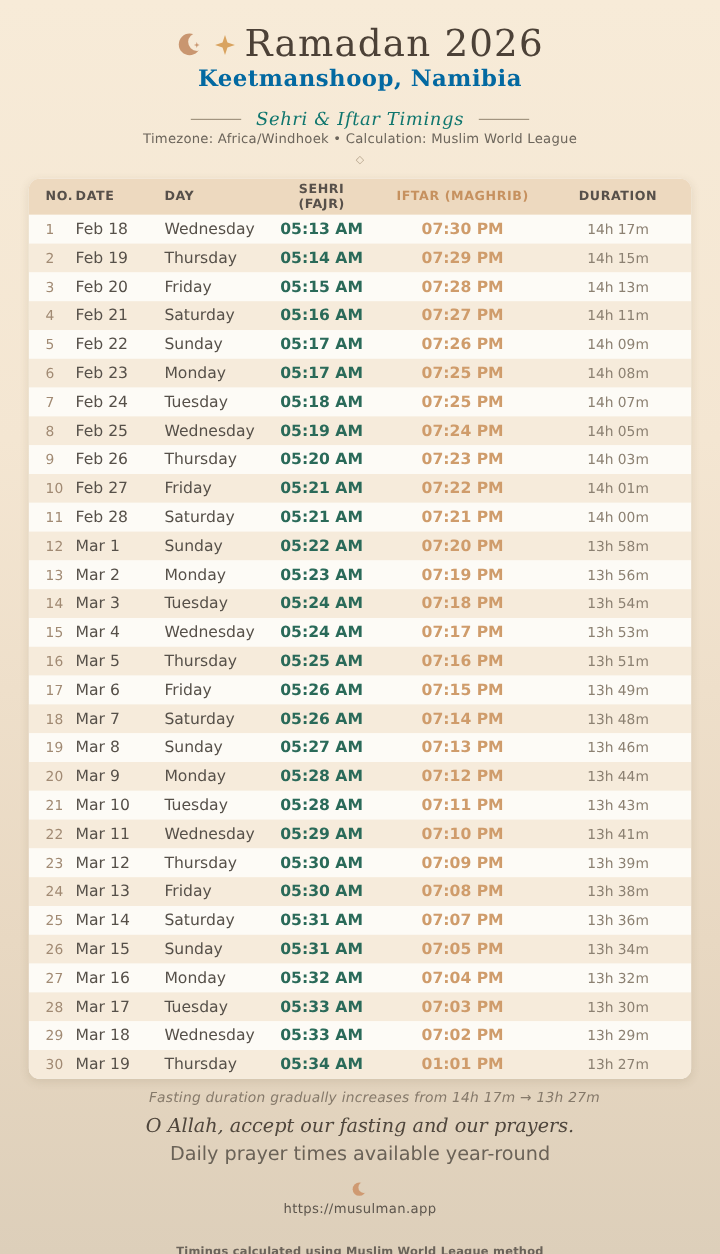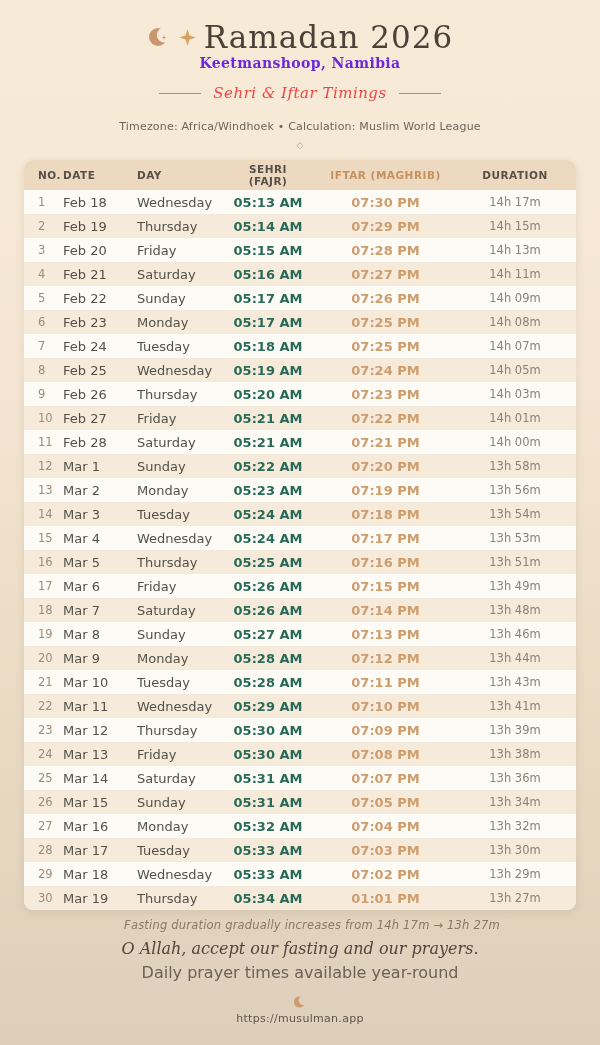--- a/index.html
+++ b/index.html
@@ -12,29 +12,29 @@
   
   header{text-align:center;padding-top:20px;}
   .title-row{display:flex;align-items:center;justify-content:center;gap:7px;}
   .title-row h1{
     font-family:"DejaVu Serif","Liberation Serif",serif;
     font-size:31px;font-weight:400;color:#4c4137;margin:0;letter-spacing:1px;line-height:34px;
   }
   .icon-moon svg,.icon-star svg{display:block;}
   .location{
     font-family:"DejaVu Serif","Liberation Serif",serif;
-    font-size:14px;font-weight:700;color:#6d28d9;margin:1px 0 0 0;letter-spacing:.4px;
+    font-size:19px;font-weight:700;color:#0369a1;margin:1px 0 0 0;letter-spacing:.4px;
   }
   .section-row{display:flex;align-items:center;justify-content:center;gap:12px;margin-top:13px;}
   .section-row .line{width:42px;height:1px;background:#a2947f;}
   .section-title{
     font-family:"DejaVu Serif","Liberation Serif",serif;
-    font-style:italic;font-size:15px;color:#ef4444;letter-spacing:.5px;
-  }
-  .meta{font-size:11px;color:#6c655b;margin-top:18px;letter-spacing:.2px;}
+    font-style:italic;font-size:15px;color:#0f766e;letter-spacing:.5px;
+  }
+  .meta{font-size:11px;color:#6c655b;margin-top:1px;letter-spacing:.2px;}
   .diamond{font-size:9px;color:#b4a28a;margin-top:8px;line-height:9px;}
   
   .card{
     margin:10px 24px 0 24px;width:552px;border-radius:9px;overflow:hidden;
     background:#fdfbf6;box-shadow:0 2px 8px rgba(90,70,45,.12);
   }
   .tr,.thead{
     display:grid;
     grid-template-columns:25px 74px 96px 70px 165px 1fr;
     align-items:center;

